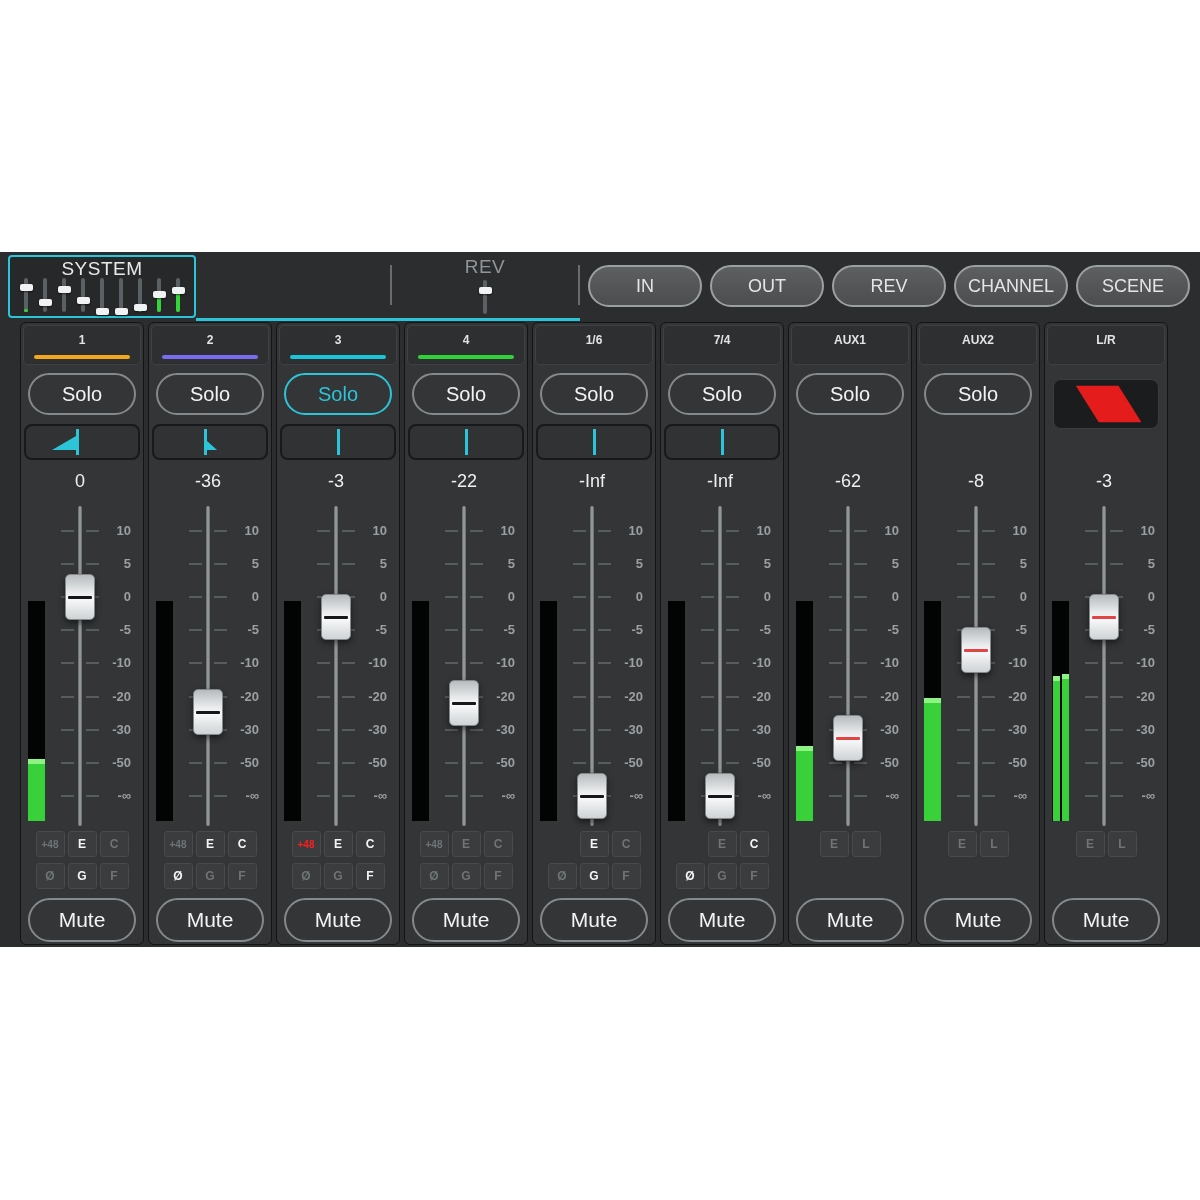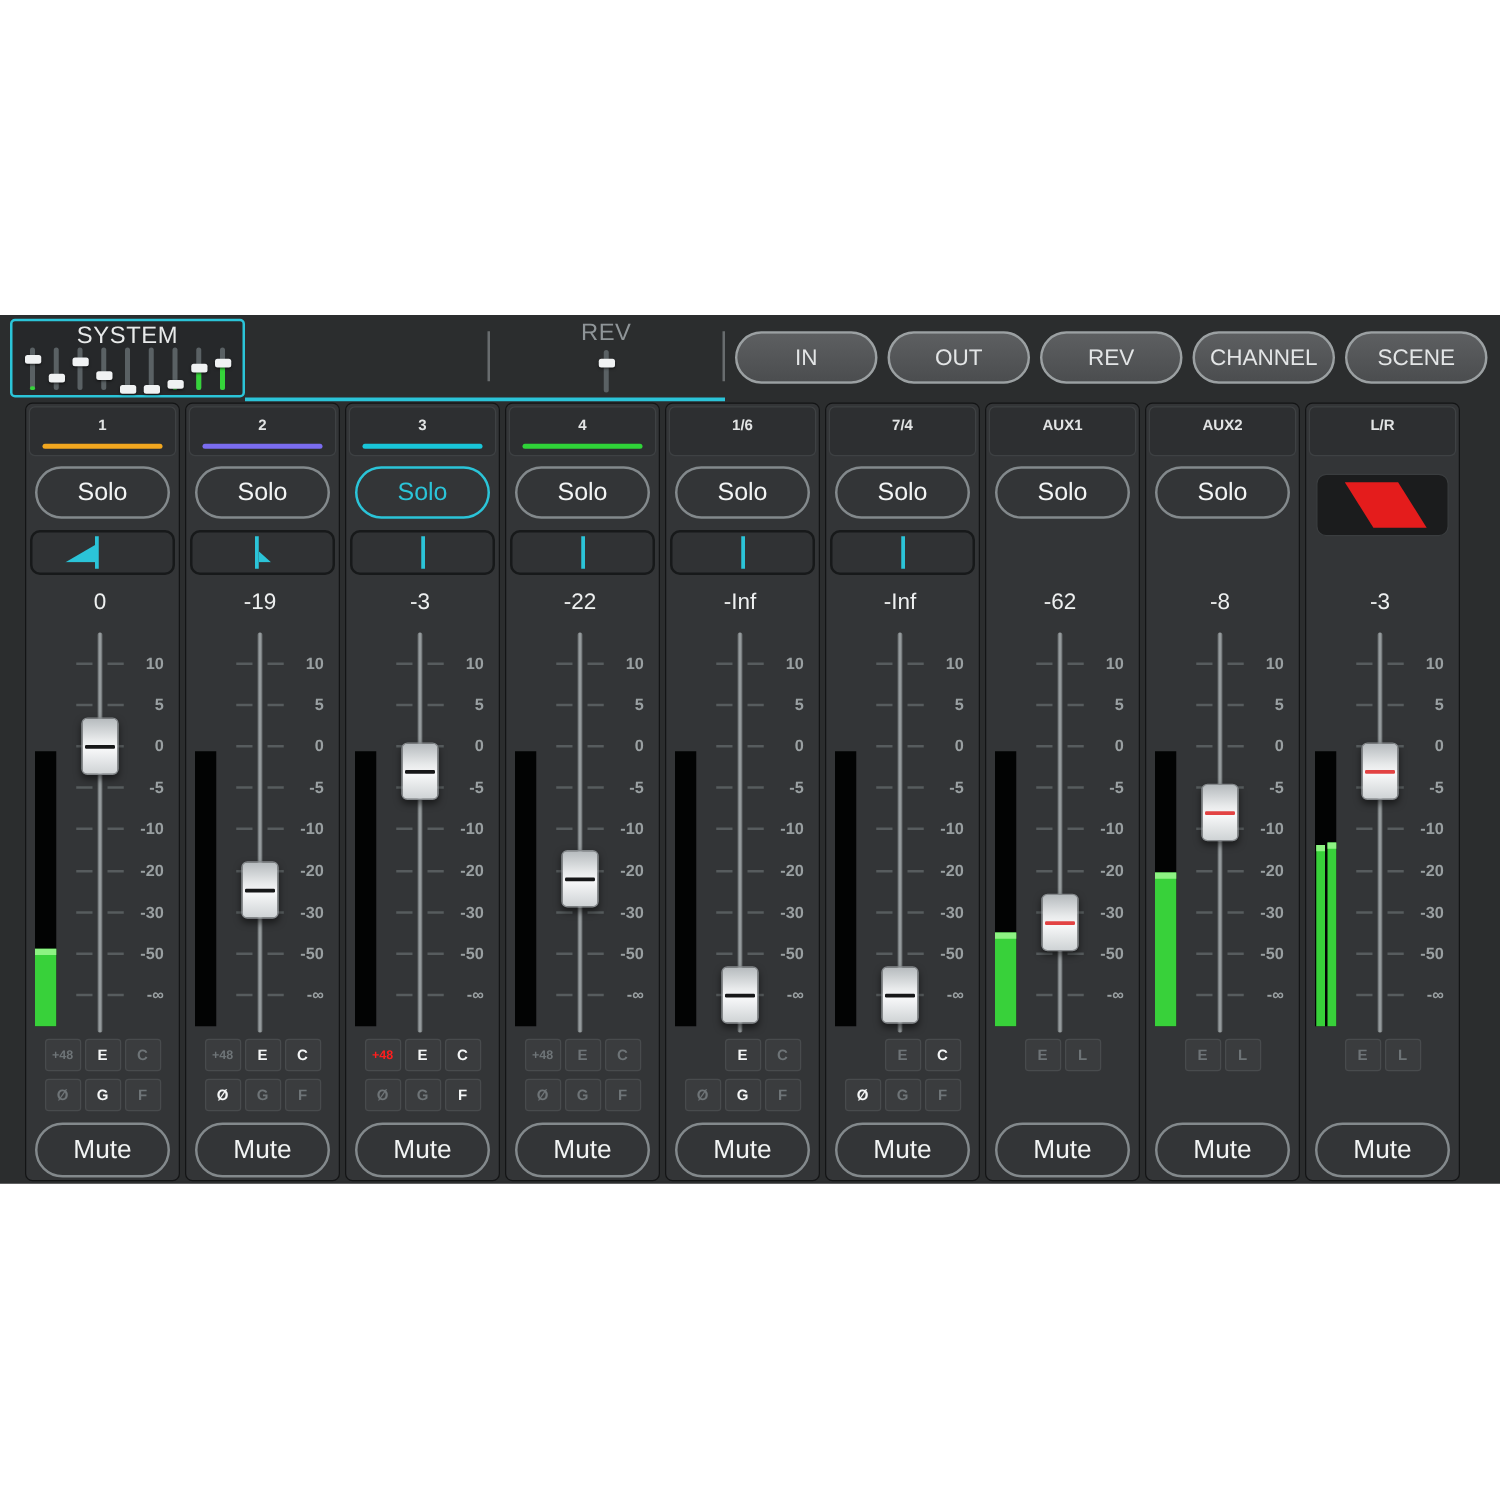--- a/index.html
+++ b/index.html
@@ -209,21 +209,21 @@
       <div class="strip">
         <div class="shead">
           <div class="shead-num">2</div>
           <div class="underline" style="background: rgb(122, 108, 240);"></div>
         </div>
         <div class="solo">Solo</div>
         <div class="pan">
           <div class="pan-line" style="left: calc(46% - 1.5px);"></div>
           <div class="pan-wedge" style="width: 10px; height: 9px; bottom: 8px; left: calc(46% + 1.5px); clip-path: polygon(0px 0px, 100% 100%, 0px 100%);"></div>
         </div>
-        <div class="sval">-19</div>
+        <div class="sval">-36</div>
         <div class="meter"></div>
         <div class="track"></div>
         <div class="tickL" style="top: 207px;"></div>
         <div class="tickR" style="top: 207px;"></div>
         <div class="slabel" style="top: 199px;">10</div>
         <div class="tickL" style="top: 240.1px;"></div>
         <div class="tickR" style="top: 240.1px;"></div>
         <div class="slabel" style="top: 232.1px;">5</div>
         <div class="tickL" style="top: 273.2px;"></div>
         <div class="tickR" style="top: 273.2px;"></div>

